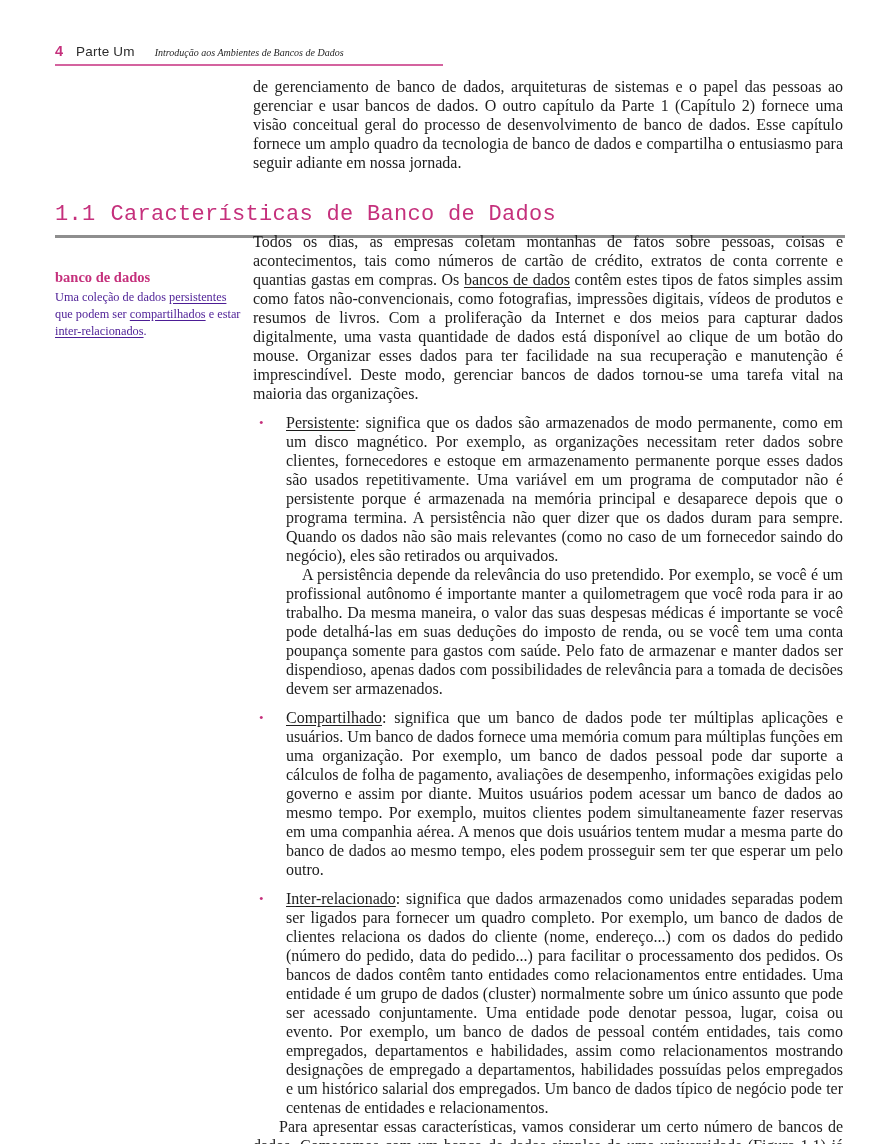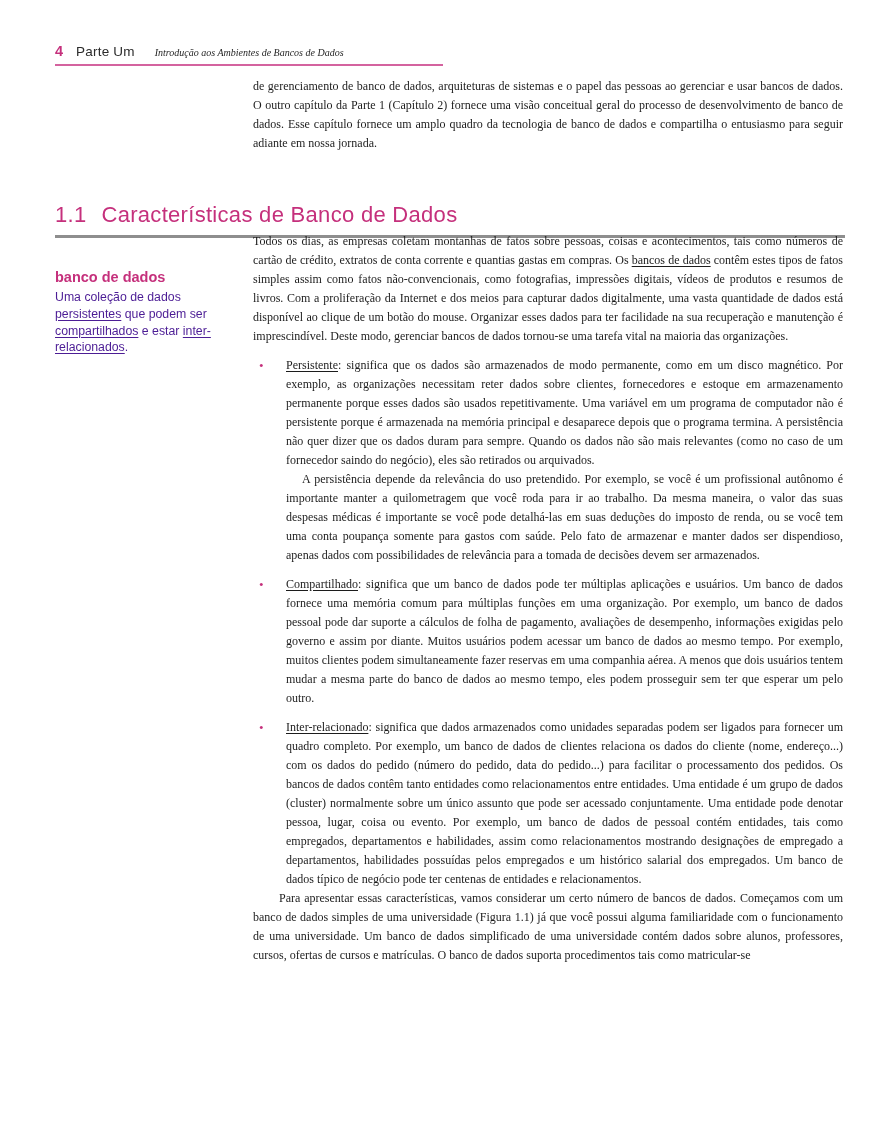--- a/index.html
+++ b/index.html
@@ -16,42 +16,42 @@
     font-family:"Liberation Sans", sans-serif;font-size:13.5px;color:#2b2b2b;
   }
   .runhead .num{color:var(--accent,#c5307c);font-weight:bold;font-size:14.5px;margin-right:13px;}
   .runhead .part{margin-right:20px;letter-spacing:.2px;}
   .runhead .ptitle{font-family:"Liberation Serif", serif;font-style:italic;font-size:10px;color:#1f1f1f;}
   .head-rule{position:absolute;left:55px;top:64px;width:388px;height:2px;background:var(--accent-light,#d4639f);}
 
   
   .sec-head{
     position:absolute;left:55px;top:202px;width:788px;
-    font-family:Liberation Sans, sans-serif;font-size:22px;line-height:26px;
+    font-family:Liberation Mono, monospace;font-size:22px;line-height:26px;
     color:var(--accent,#c5307c);letter-spacing:.3px;white-space:nowrap;
   }
   .sec-head .sec-num{margin-right:15px;}
   .sec-rule{position:absolute;left:55px;top:235px;width:790px;height:3px;background:var(--rule-gray,#8e8e8e);}
 
   
   .intro{position:absolute;left:253px;top:77px;width:590px;}
   .main{position:absolute;left:253px;top:232px;width:590px;}
-  p.body{font-size:12px;line-height:19px;text-align:justify;margin:0;}
+  p.body{font-size:16px;line-height:19px;text-align:justify;margin:0;}
   .indent{text-indent:22px;}
   .closing{margin-top:11px;text-indent:26px;}
 
   
   ul.props{list-style:none;margin:9px 0 0 0;padding:0;}
   ul.props li{position:relative;padding-left:33px;margin-top:10px;}
   .bullet{position:absolute;left:6px;top:0;color:var(--accent,#c5307c);font-size:13px;line-height:19px;}
   .bullet::before{content:"\2022";}
   ul.props li .extra{text-indent:16px;}
 
   
-  .margin-note{position:absolute;left:55px;top:269px;width:190px;font-family:Liberation Sans, sans-serif;}
+  .margin-note{position:absolute;left:55px;top:269px;width:190px;font-family:Liberation Serif, serif;}
   .margin-note .term{color:var(--accent,#c5307c);font-weight:bold;font-size:14.5px;line-height:17px;margin:0 0 3px 0;}
   .margin-note .def{font-size:12.3px;line-height:16.8px;color:#4c1d95;margin:0;}
 
   .u{text-decoration:underline;text-underline-offset:2px;}
 </style>
 </head>
 <body>
 
 <div class="page">
 

